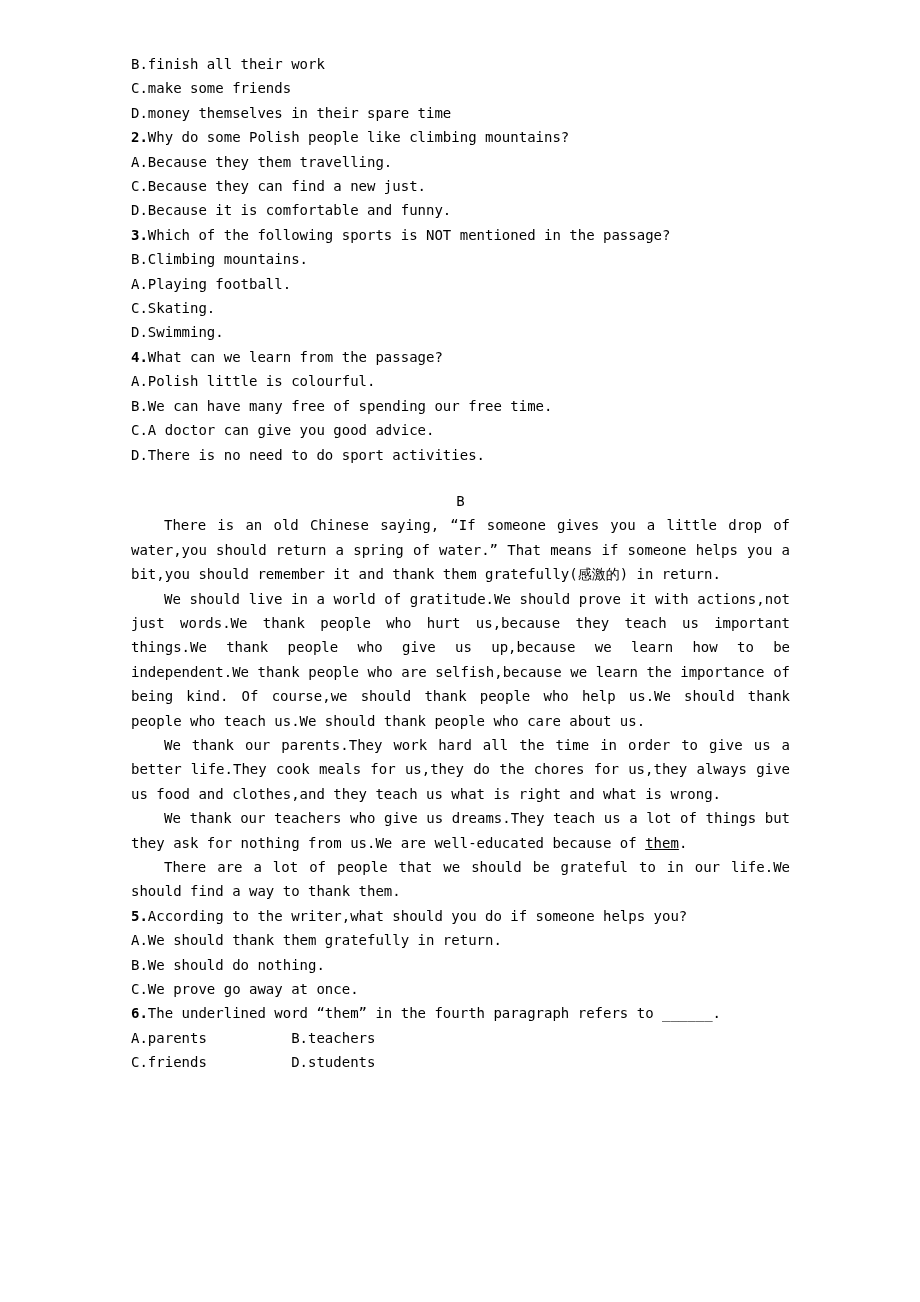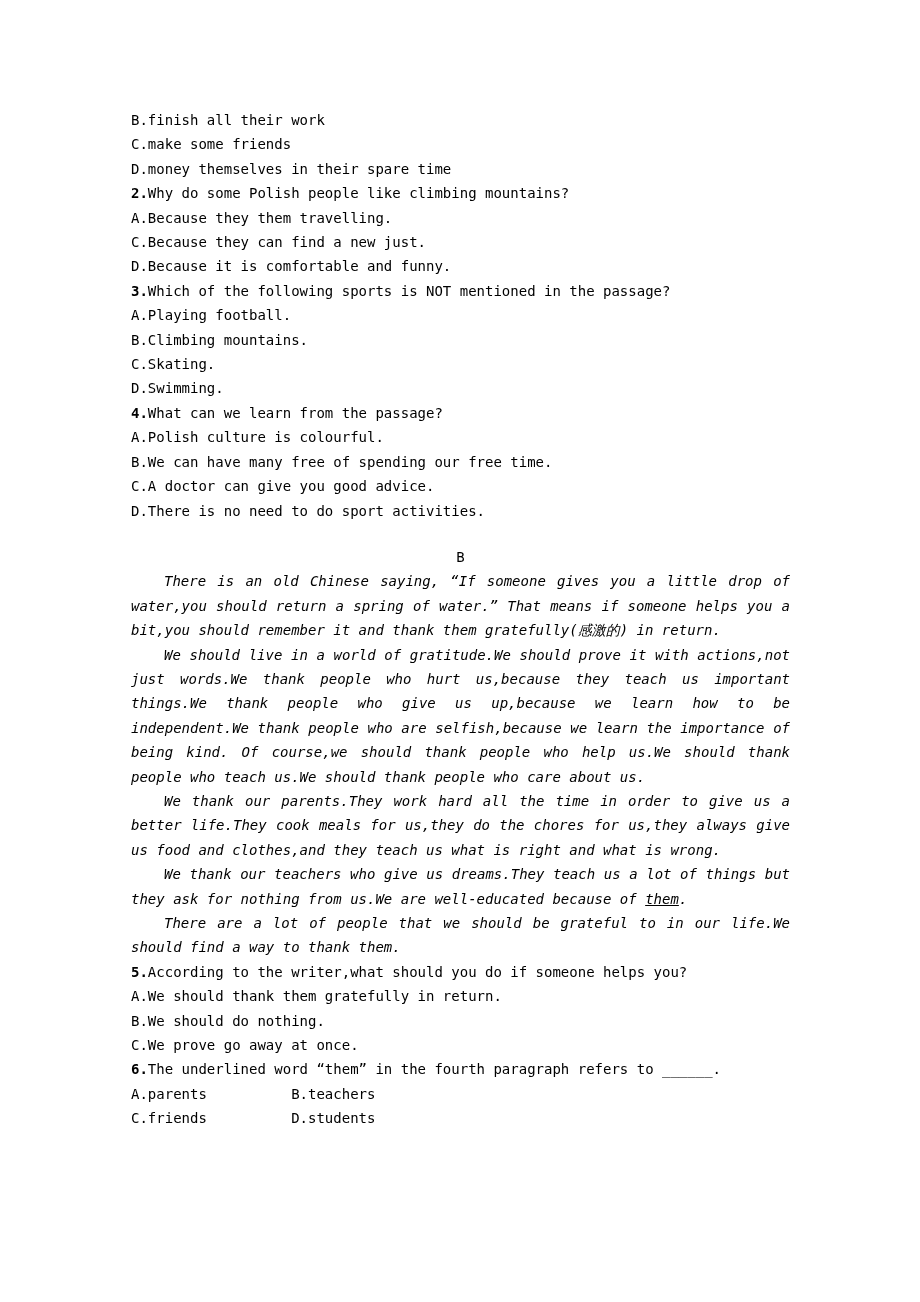--- a/index.html
+++ b/index.html
@@ -2,55 +2,55 @@
 <html><head>
 <meta charset="utf-8">
 <style>
   html, body { margin: 0; padding: 0; background: #ffffff; }
   .page {
     position: relative;
     width: 920px;
     height: 1302px;
     background: #ffffff;
     box-sizing: border-box;
-    padding: 108px 130px 0 131px;
+    padding: 52px 130px 0 131px;
     font-family: "DejaVu Sans Mono", "Liberation Mono", monospace;
     font-size: 14px;
     line-height: 24.4px;
     color: #000000;
     overflow: hidden;
   }
   .line { margin: 0; white-space: pre-wrap; }
   .qnum { font-weight: bold; }
   .section-header { text-align: center; margin: 22px 0 0 0; }
-  .para { margin: 0; text-indent: 33px; text-align: justify; font-style: italic; }
+  .para { margin: 0; text-indent: 33px; text-align: justify; }
   .uline { text-decoration: underline; }
 </style>
 </head>
 <body>
 
 <div class="page">
 
   <p class="line">B.finish all their work</p>
   <p class="line">C.make some friends</p>
   <p class="line">D.money themselves in their spare time</p>
 
   <p class="line"><span class="qnum">2.</span><span>Why do some Polish people like climbing mountains?</span></p>
   <p class="line">A.Because they them travelling.</p>
   <p class="line">C.Because they can find a new just.</p>
   <p class="line">D.Because it is comfortable and funny.</p>
 
   <p class="line"><span class="qnum">3.</span><span>Which of the following sports is NOT mentioned in the passage?</span></p>
+  <p class="line">B.Climbing mountains.</p>
   <p class="line">A.Playing football.</p>
-  <p class="line">B.Climbing mountains.</p>
   <p class="line">C.Skating.</p>
   <p class="line">D.Swimming.</p>
 
   <p class="line"><span class="qnum">4.</span><span>What can we learn from the passage?</span></p>
-  <p class="line">A.Polish culture is colourful.</p>
+  <p class="line">A.Polish little is colourful.</p>
   <p class="line">B.We can have many free of spending our free time.</p>
   <p class="line">C.A doctor can give you good advice.</p>
   <p class="line">D.There is no need to do sport activities.</p>
 
   <p class="line section-header">B</p>
 
   <p class="para">There is an old Chinese saying, “If someone gives you a little drop of water,you should return a spring of water.”  That means if someone helps you a bit,you should remember it and thank them gratefully(感激的) in return.</p>
   <p class="para">We should live in a world of gratitude.We should prove it with actions,not just words.We thank people who hurt us,because they teach us important things.We thank people who give us up,because we learn how to be independent.We thank people who are selfish,because we learn the importance of being kind. Of course,we should thank people who help us.We should thank people who teach us.We should thank people who care about us.</p>
   <p class="para">We thank our parents.They work hard all the time in order to give us a better life.They cook meals for us,they do the chores for us,they always give us food and clothes,and they teach us what is right and what is wrong.</p>
   <p class="para"><span>We thank our teachers who give us dreams.They teach us a lot of things but they ask for nothing from us.We are well-educated because of </span><span class="uline">them</span><span>.</span></p>

